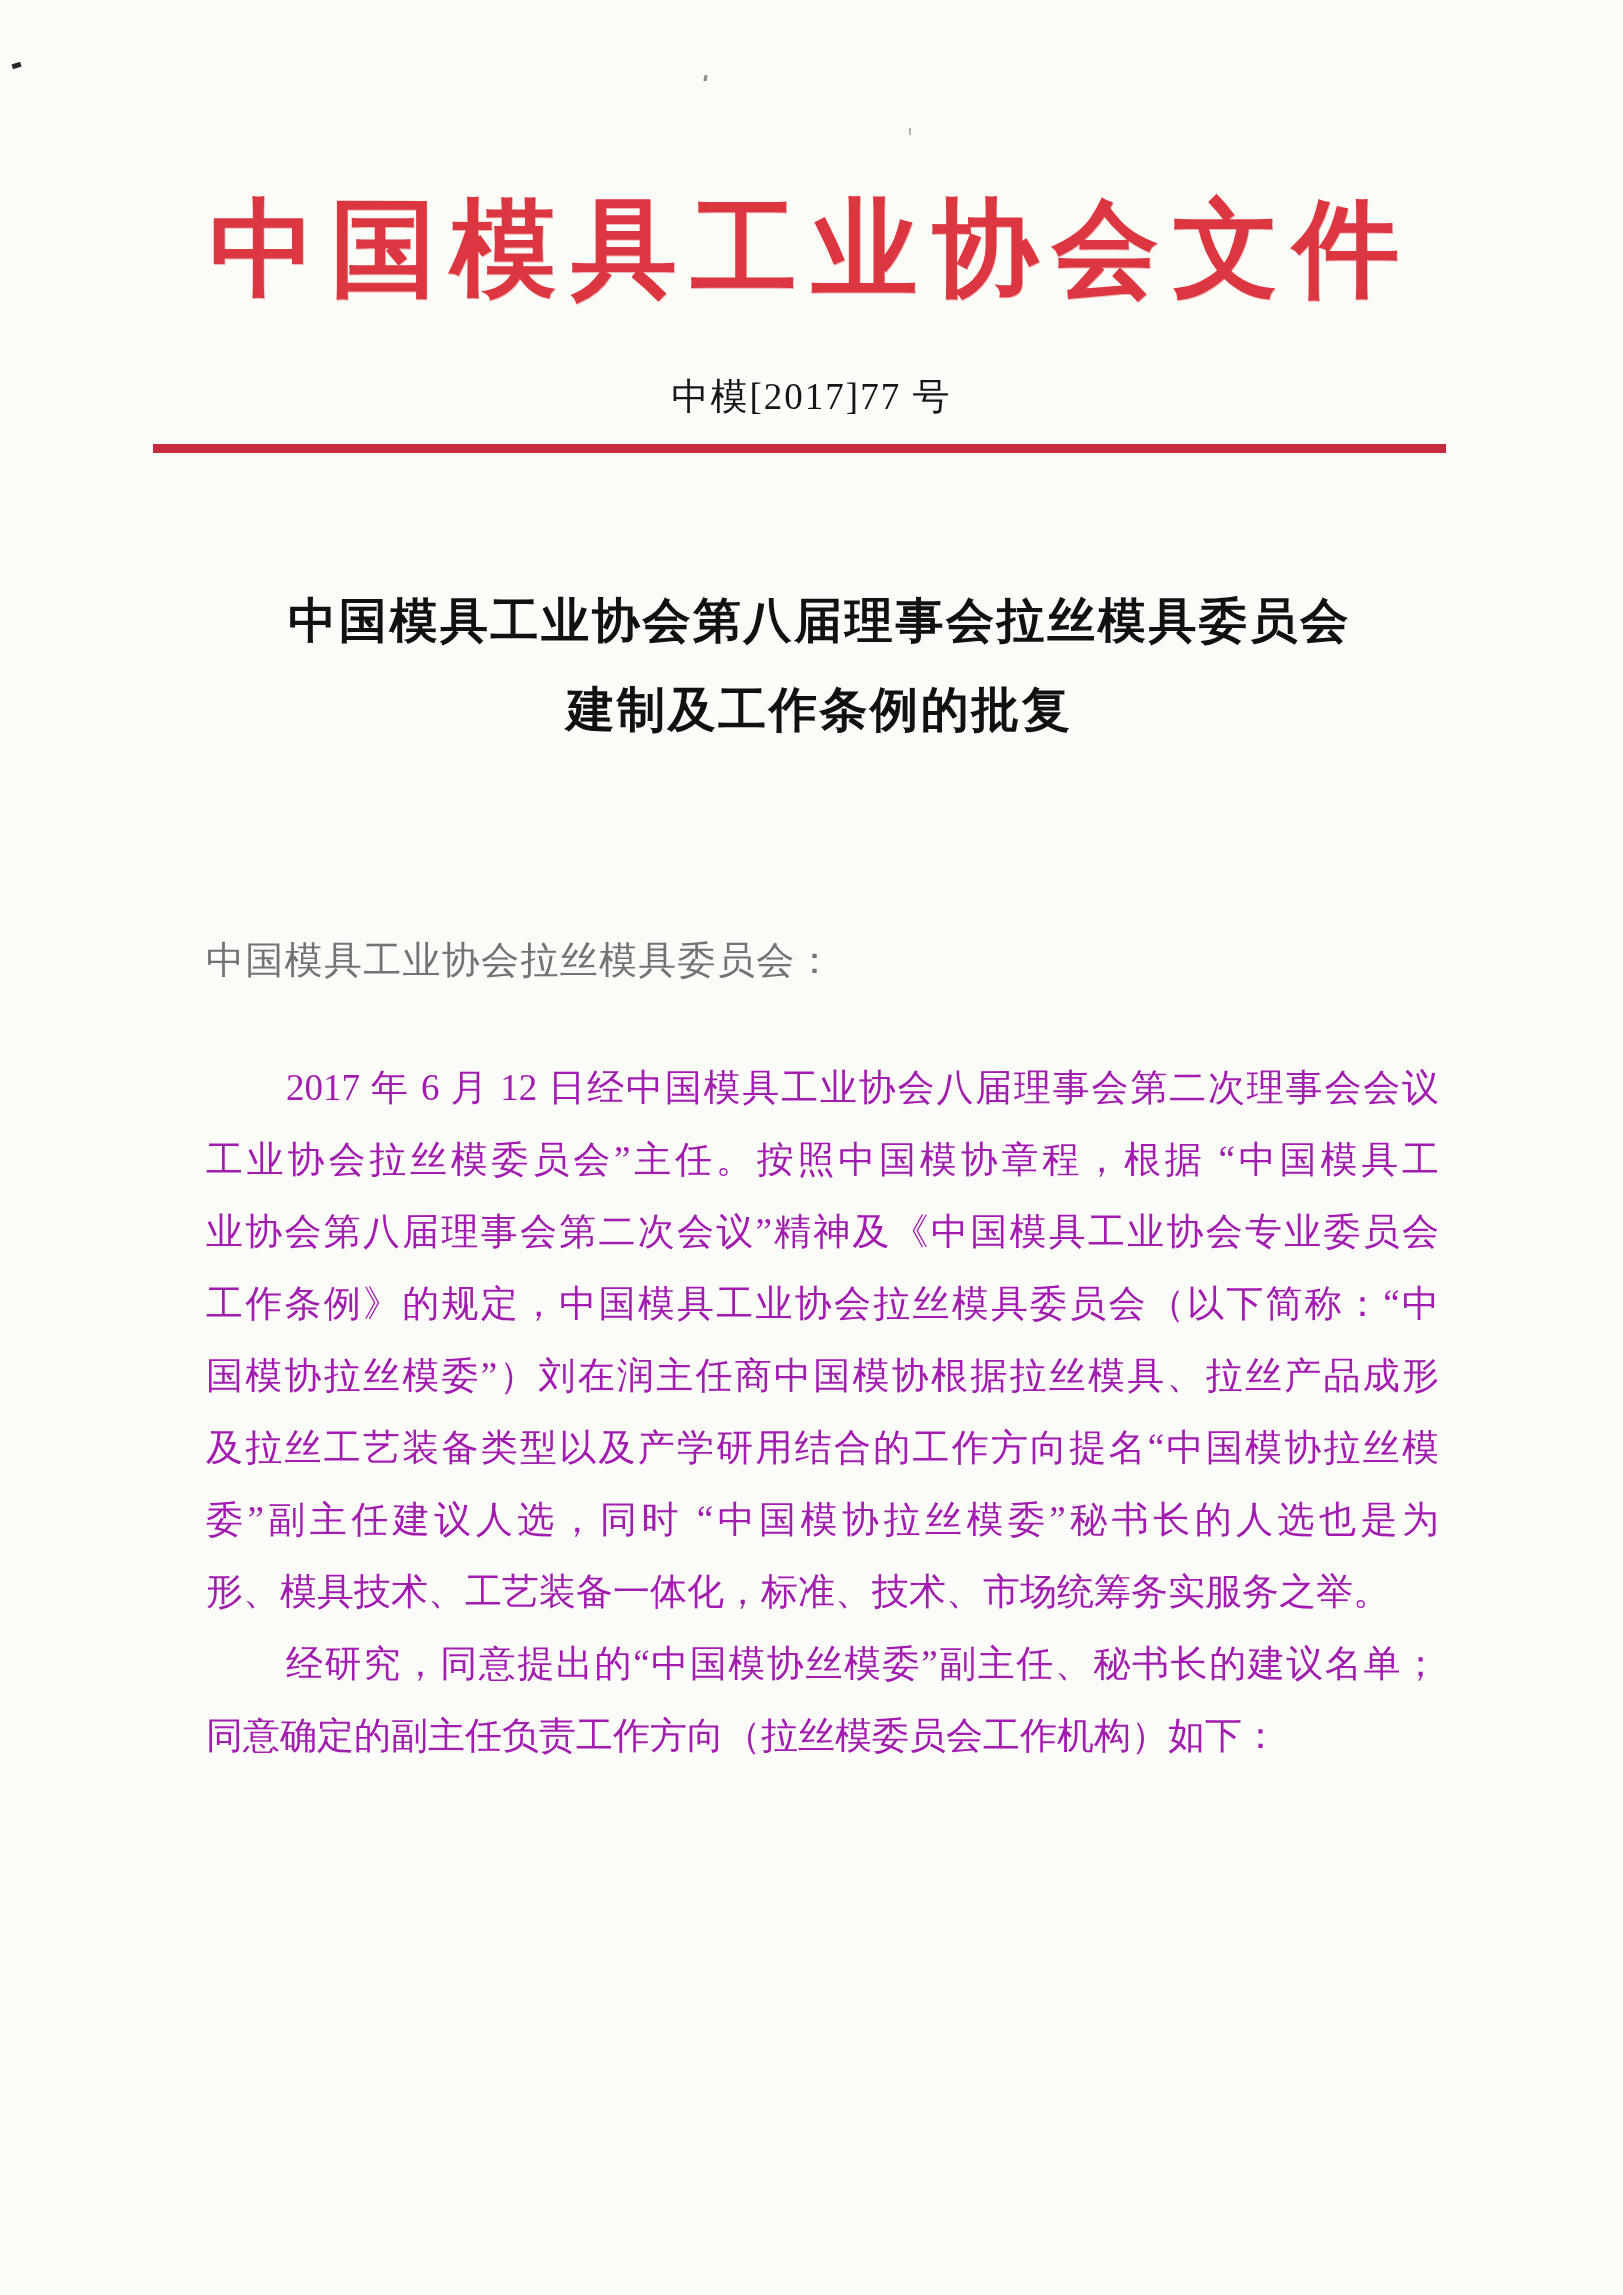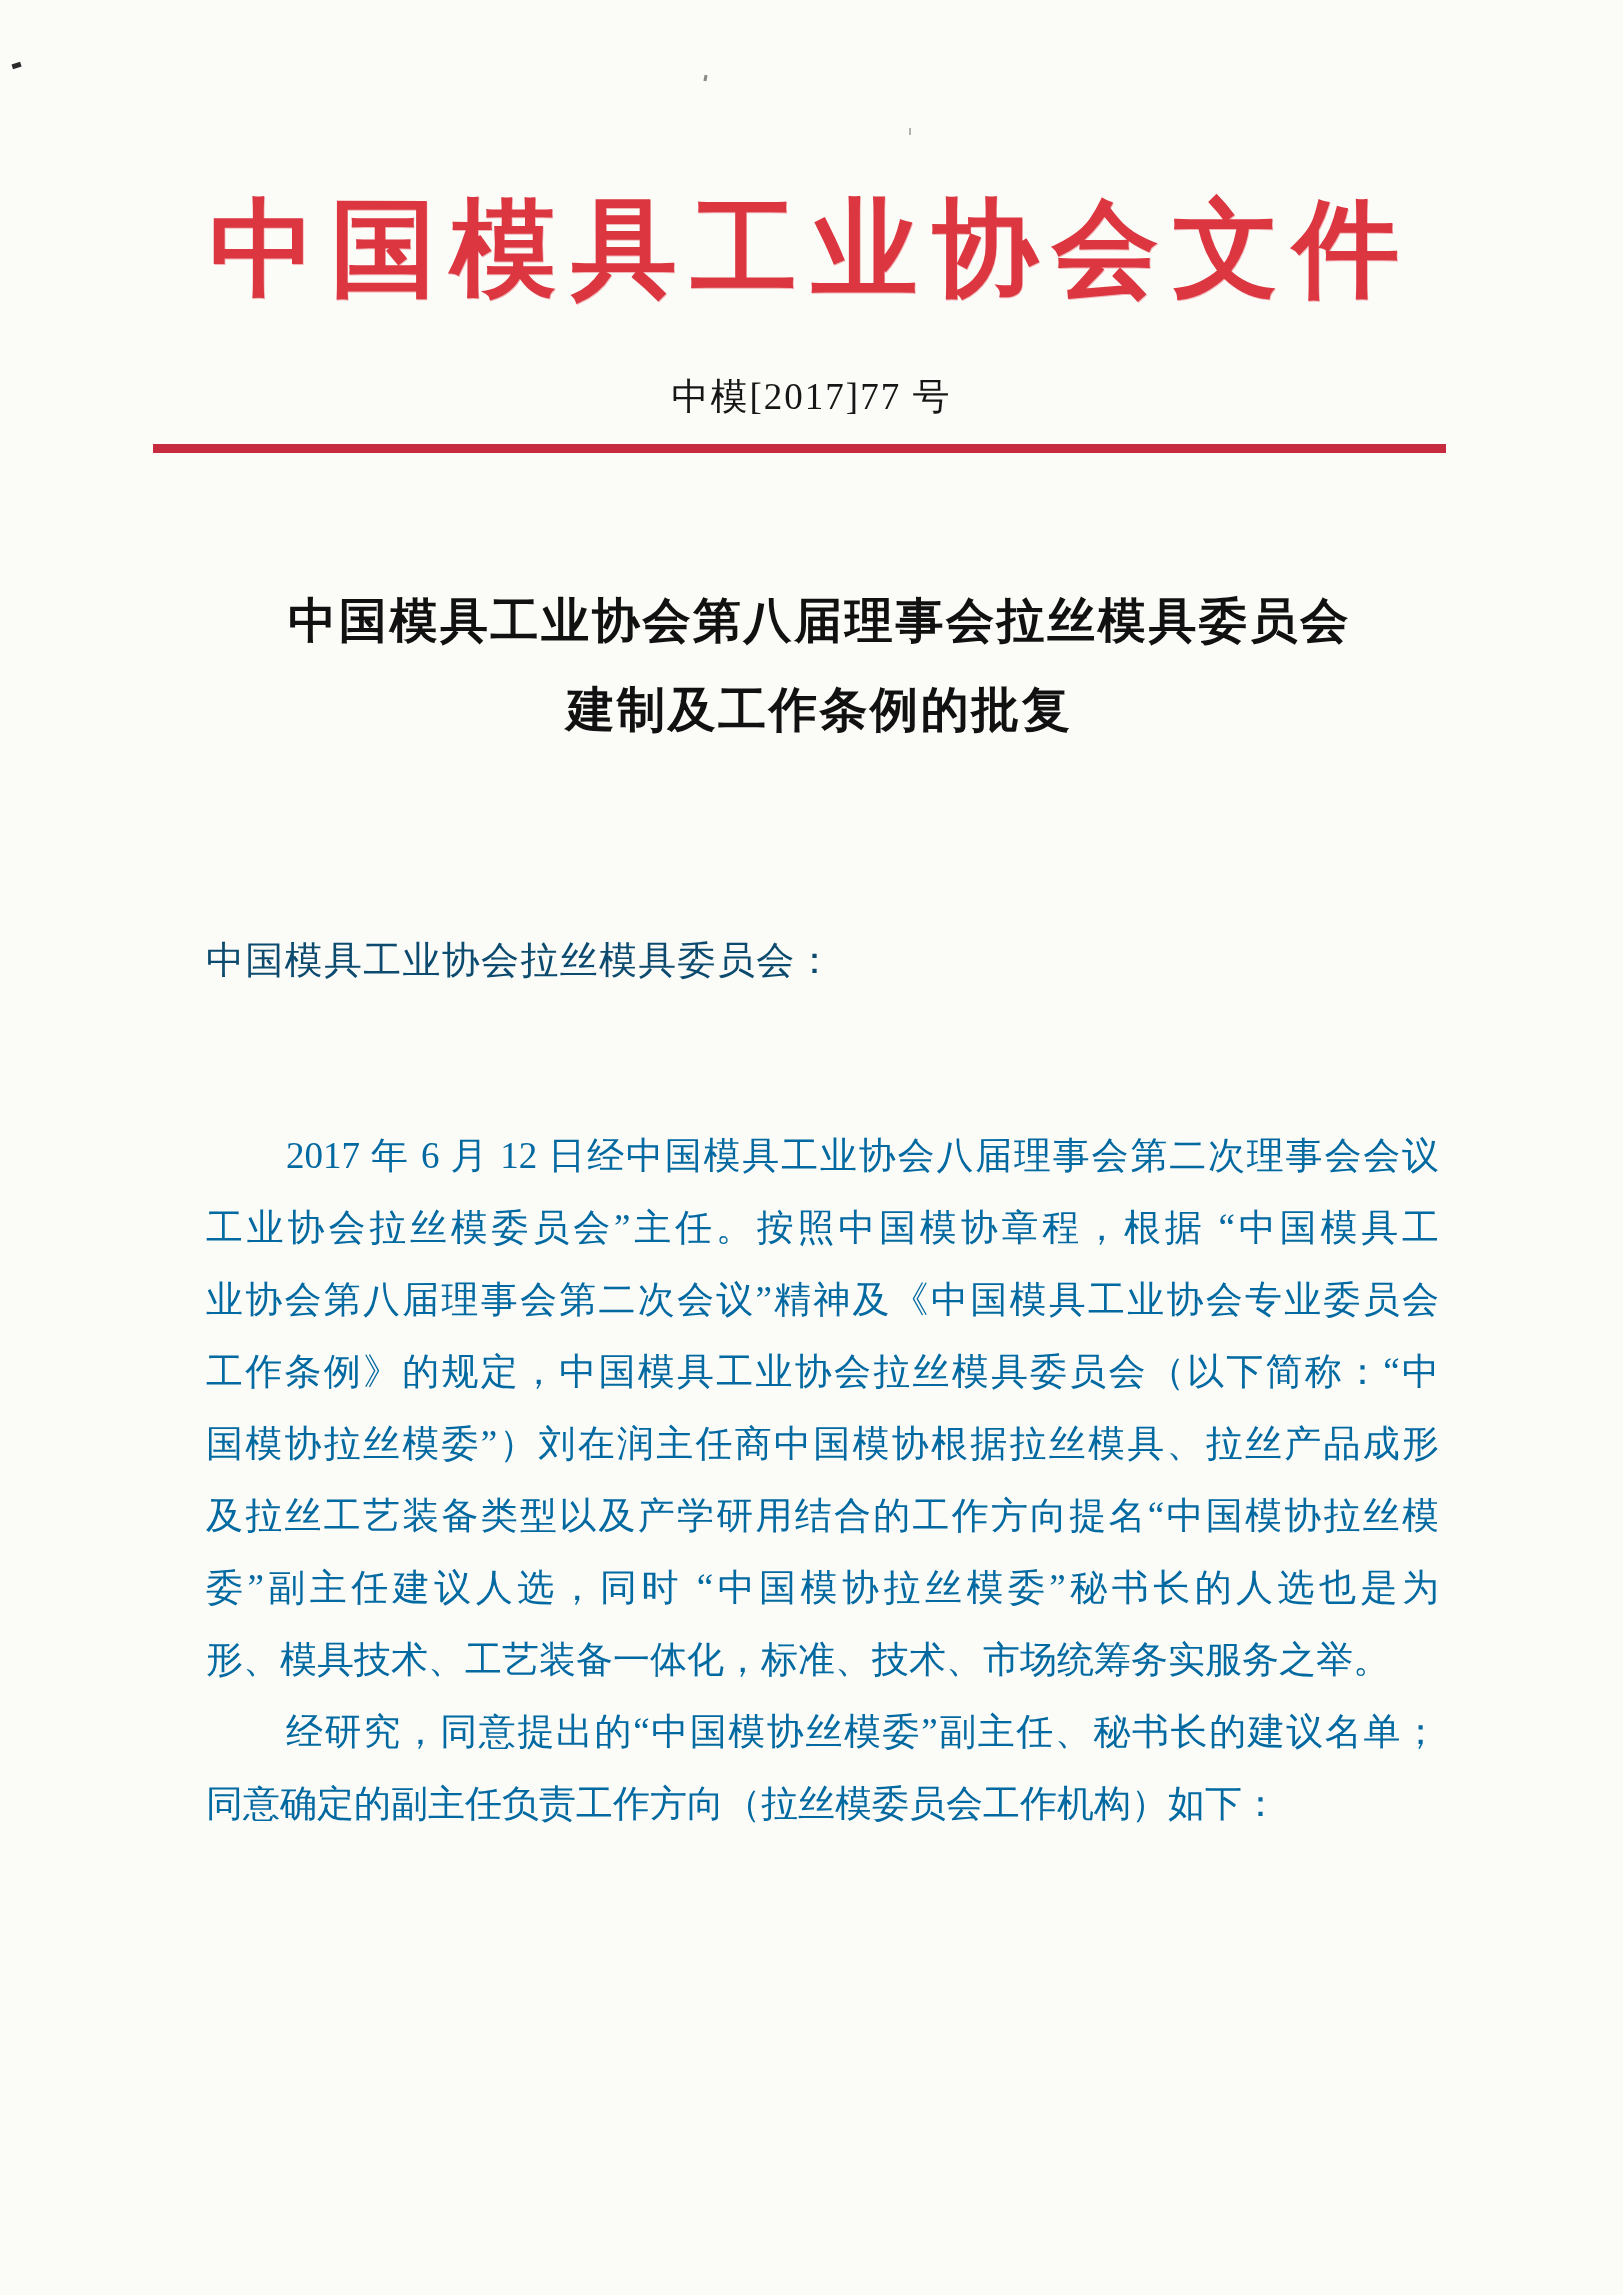--- a/index.html
+++ b/index.html
@@ -43,29 +43,29 @@
     font-size: 48px;
     letter-spacing: 2.6px;
     color: #111;
     margin-left: 8px;
   }
   .doc-title .t-line { height: 89px; line-height: 89px; }
 
   .salutation {
     position: absolute; top: 935px; left: 206px;
     font-size: 38px; letter-spacing: 1.3px;
-    color: #0c4a6e;
+    color: #737373;
     white-space: nowrap;
   }
 
   .body-text {
-    position: absolute; top: 1120px; left: 206px;
+    position: absolute; top: 1052px; left: 206px;
     width: 1233px;
     font-size: 37px;
-    color: #0369a1;
+    color: #a21caf;
   }
   .body-text .line {
     height: 72px; line-height: 72px;
     text-align: justify;
     text-align-last: justify;
     overflow: visible;
   }
   .body-text .line.indent { text-indent: 80px; }
   .body-text .line.para-end { text-align-last: left; }
 

